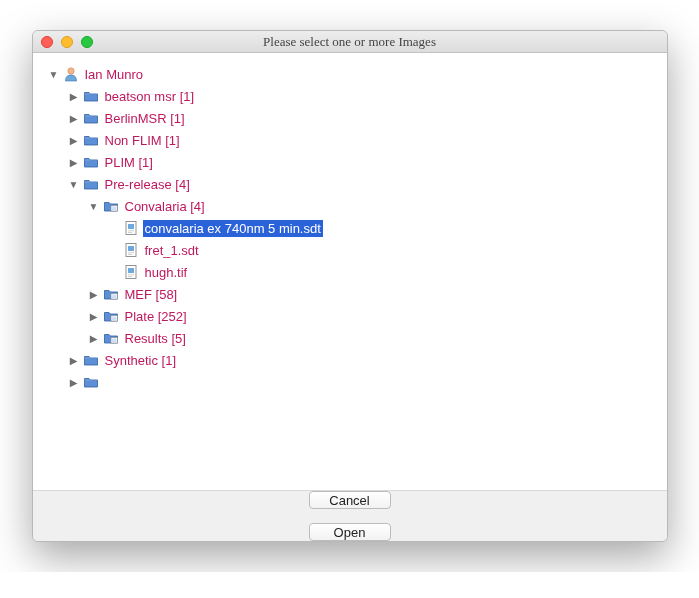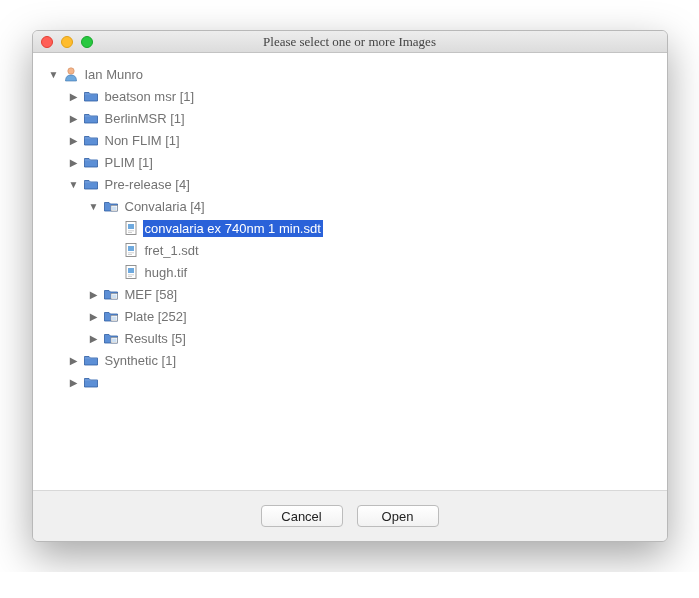--- a/index.html
+++ b/index.html
@@ -46,36 +46,37 @@
       padding: 10px 12px;
       height: 438px;
       overflow: auto;
     }
     .tree { list-style: none; }
     .tree ul { list-style: none; padding-left: 0; }
     .node { display: flex; align-items: center; height: 22px; cursor: default; user-select: none; }
     .toggle { width: 14px; text-align: center; color: #6f6f6f; font-size: 10px; cursor: pointer; }
     .toggle.blank { visibility: hidden; }
     .icon { width: 16px; height: 16px; margin: 0 4px 0 2px; flex-shrink: 0; display: inline-flex; align-items: center; justify-content: center; }
-    .label { white-space: nowrap; color: #737373; padding: 1px 2px; }
+    .label { white-space: nowrap; color: #be185d; padding: 1px 2px; }
     .node.selected .label { background: #2a62d9; color: #fff; }
     
     .lvl0 { padding-left: 2px; }
     .lvl1 { padding-left: 22px; }
     .lvl2 { padding-left: 42px; }
     .lvl3 { padding-left: 62px; }
     
     .folder-icon svg, .dataset-icon svg, .file-icon svg, .user-icon svg { width: 16px; height: 16px; }
     .buttonbar {
       height: 50px;
       background: #f0f0f0;
       display: flex;
       justify-content: center;
       align-items: center;
       gap: 14px;
+      flex-direction: column;
     }
     .btn {
       min-width: 82px;
       height: 22px;
       border: 1px solid #bcbcbc;
       border-radius: 4px;
       background: linear-gradient(#ffffff, #f2f2f2);
       font-size: 13px;
       color: #222;
       cursor: pointer;
@@ -201,21 +202,21 @@
                 </div>
                 <ul>
                   <li>
                       <div class="node lvl3 selected">
                     <span class="toggle blank">▶</span>
                     <span class="icon file-icon">
                           <svg>
                             <use href="#svg-file"></use>
                           </svg>
                         </span>
-                    <span class="label">convalaria ex 740nm 1 min.sdt</span>
+                    <span class="label">convalaria ex 740nm 5 min.sdt</span>
                   </div>
                     </li>
                   <li>
                       <div class="node lvl3">
                     <span class="toggle blank">▶</span>
                     <span class="icon file-icon">
                           <svg>
                             <use href="#svg-file"></use>
                           </svg>
                         </span>

